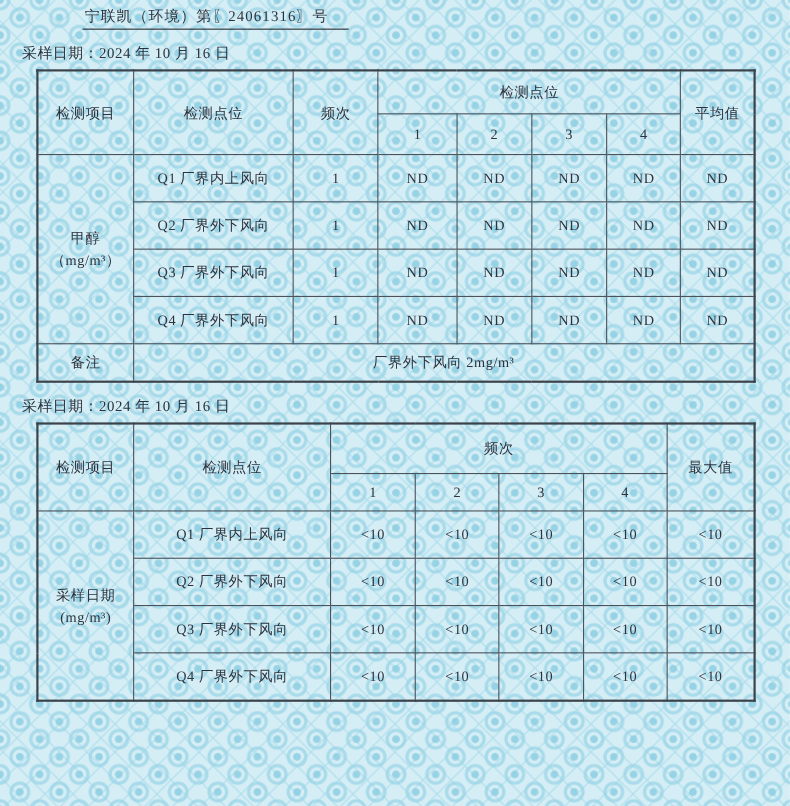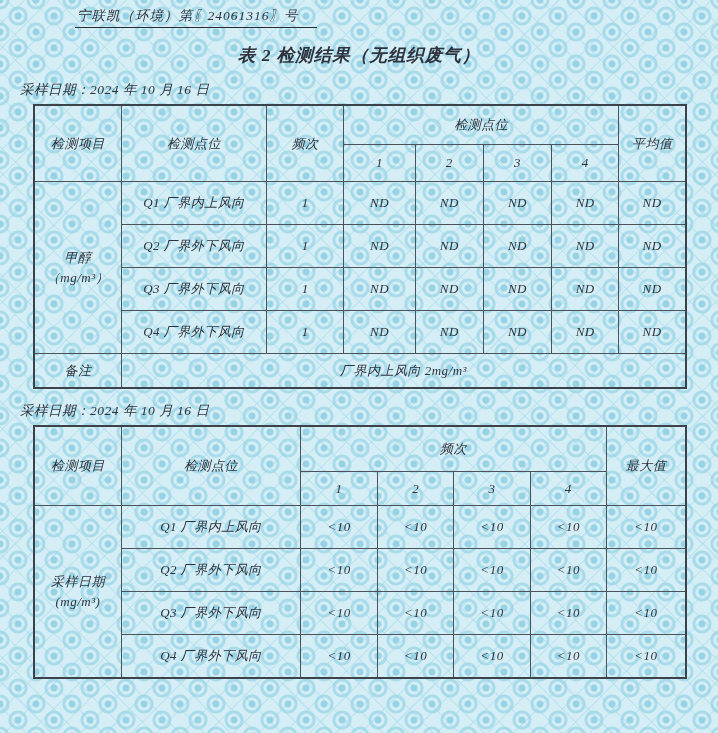--- a/index.html
+++ b/index.html
@@ -14,21 +14,20 @@
     background-image:
       radial-gradient(circle at 50% 50%, rgba(154,212,230,0) 6px, rgba(154,212,230,.75) 7px, rgba(154,212,230,.75) 9px, rgba(154,212,230,0) 10px),
       radial-gradient(circle at 50% 50%, rgba(154,212,230,0) 6px, rgba(154,212,230,.75) 7px, rgba(154,212,230,.75) 9px, rgba(154,212,230,0) 10px),
       radial-gradient(circle at 50% 50%, rgba(140,206,226,.85) 0 3px, rgba(140,206,226,0) 4px),
       radial-gradient(circle at 50% 50%, rgba(140,206,226,.85) 0 3px, rgba(140,206,226,0) 4px),
       repeating-linear-gradient(45deg, rgba(168,219,234,.45) 0 1.5px, rgba(168,219,234,0) 1.5px 18px),
       repeating-linear-gradient(-45deg, rgba(168,219,234,.45) 0 1.5px, rgba(168,219,234,0) 1.5px 18px);
     background-size:36px 32px,36px 32px,36px 32px,36px 32px,auto,auto;
     background-position:0 0,18px 16px,18px 16px,0 0,0 0,0 0;
     padding-top:6px;
-    font-style:italic;
   }
   .doc-number{
     display:inline-block;
     margin-left:75px;
     padding:0 18px 2px 2px;
     font-size:13.5px;
     line-height:18px;
     letter-spacing:1px;
     border-bottom:1.5px solid #262b34;
   }
@@ -75,21 +74,20 @@
   .item-cell .line{display:block;line-height:20px;}
   .unit{font-size:13px;}
 </style>
 </head>
 <body>
 
 <div class="page">
 
   <div class="doc-number">宁联凯（环境）第〖24061316〗号</div>
 
-  <div class="tbl-title">表 2 检测结果（无组织废气）</div>
   <div class="sample-date">采样日期：2024 年 10 月 16 日</div>
 
   <table class="report">
     <colgroup>
       <col style="width:13.4%">
         <col style="width:22.3%">
         <col style="width:11.8%">
       <col style="width:11.0%">
         <col style="width:10.4%">
         <col style="width:10.5%">
@@ -145,21 +143,21 @@
       <td>Q4 厂界外下风向</td>
       <td>1</td>
       <td class="val">ND</td>
       <td class="val">ND</td>
       <td class="val">ND</td>
       <td class="val">ND</td>
       <td class="val">ND</td>
     </tr>
     <tr class="t2-remark">
       <td>备注</td>
-      <td colspan="7">厂界内上风向 2mg/m³</td>
+      <td colspan="7">厂界外下风向 2mg/m³</td>
     </tr>
   </tbody>
     </table>
 
   <div class="sample-date">采样日期：2024 年 10 月 16 日</div>
 
   <table class="report">
     <colgroup>
       <col style="width:13.4%">
         <col style="width:27.5%">

